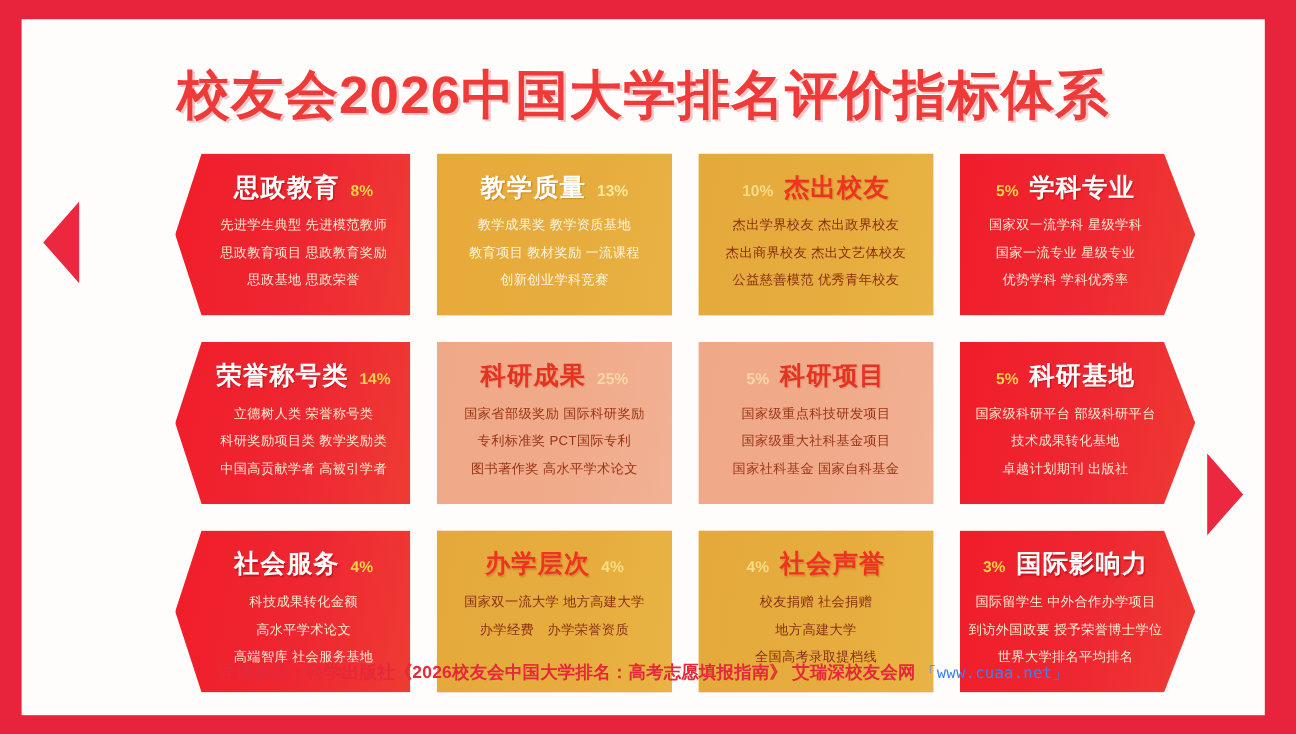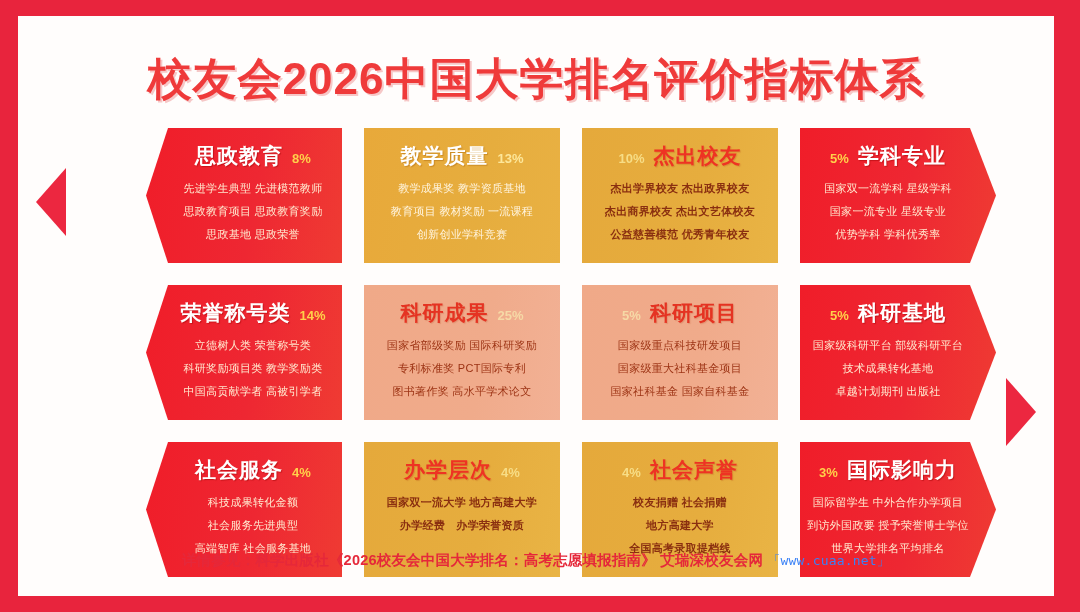--- a/index.html
+++ b/index.html
@@ -115,21 +115,21 @@
   
   .t-gold { background: linear-gradient(100deg,#e8a93a 0%,#e6ad3e 60%,#e9b143 100%); }
   .t-gold .card-title { color: #ffffff; text-shadow: 1px 1px 1px rgba(160,90,0,.4); }
   .t-gold .card-pct { color: #fde79a; }
   .t-gold .card-line { color: #fff4de; }
 
   
   .t-goldred { background: linear-gradient(100deg,#e5a93b 0%,#e6ad3e 60%,#e9b445 100%); }
   .t-goldred .card-title { color: #ee3323; text-shadow: 1px 1px 1px rgba(170,60,20,.25); }
   .t-goldred .card-pct { color: #f7dd86; }
-  .t-goldred .card-line { color: #8a2f10; font-weight: bold; }
+  .t-goldred .card-line { color: #8a2f10; }
 
   
   .t-peach { background: linear-gradient(100deg,#f0a988 0%,#f0ab8b 60%,#f2b195 100%); }
   .t-peach .card-title { color: #e53322; text-shadow: 1px 1px 1px rgba(170,60,20,.2); }
   .t-peach .card-pct { color: #f6d9a6; }
   .t-peach .card-line { color: #9c3314; }
 
   .footer {
     position: absolute;
     left: 0; right: 0; bottom: 26px;
@@ -246,21 +246,21 @@
           <div class="card-line">卓越计划期刊 出版社</div>
         </div>
       </div>
       <div class="card t-red shape-left">
         <div class="card-head">
           <span class="card-title">社会服务</span>
           <span class="card-pct">4%</span>
         </div>
         <div class="card-lines">
           <div class="card-line">科技成果转化金额</div>
-          <div class="card-line">社会服务先进典型</div>
+          <div class="card-line">高水平学术论文</div>
           <div class="card-line">高端智库 社会服务基地</div>
         </div>
       </div>
       <div class="card t-goldred shape-rect">
         <div class="card-head">
           <span class="card-title">办学层次</span>
           <span class="card-pct">4%</span>
         </div>
         <div class="card-lines">
           <div class="card-line">国家双一流大学 地方高建大学</div>

